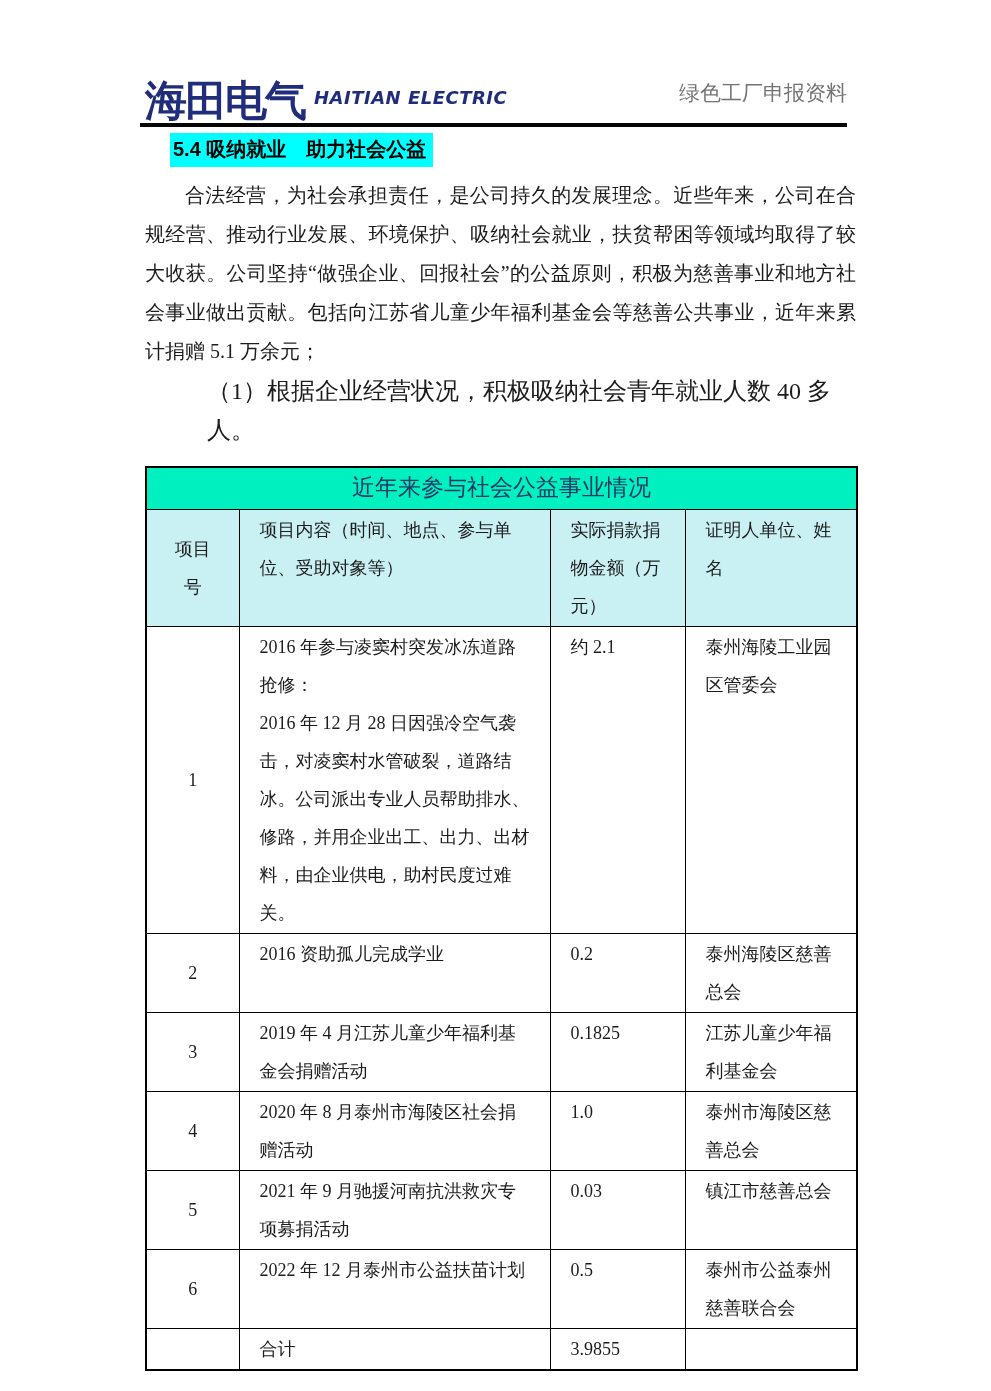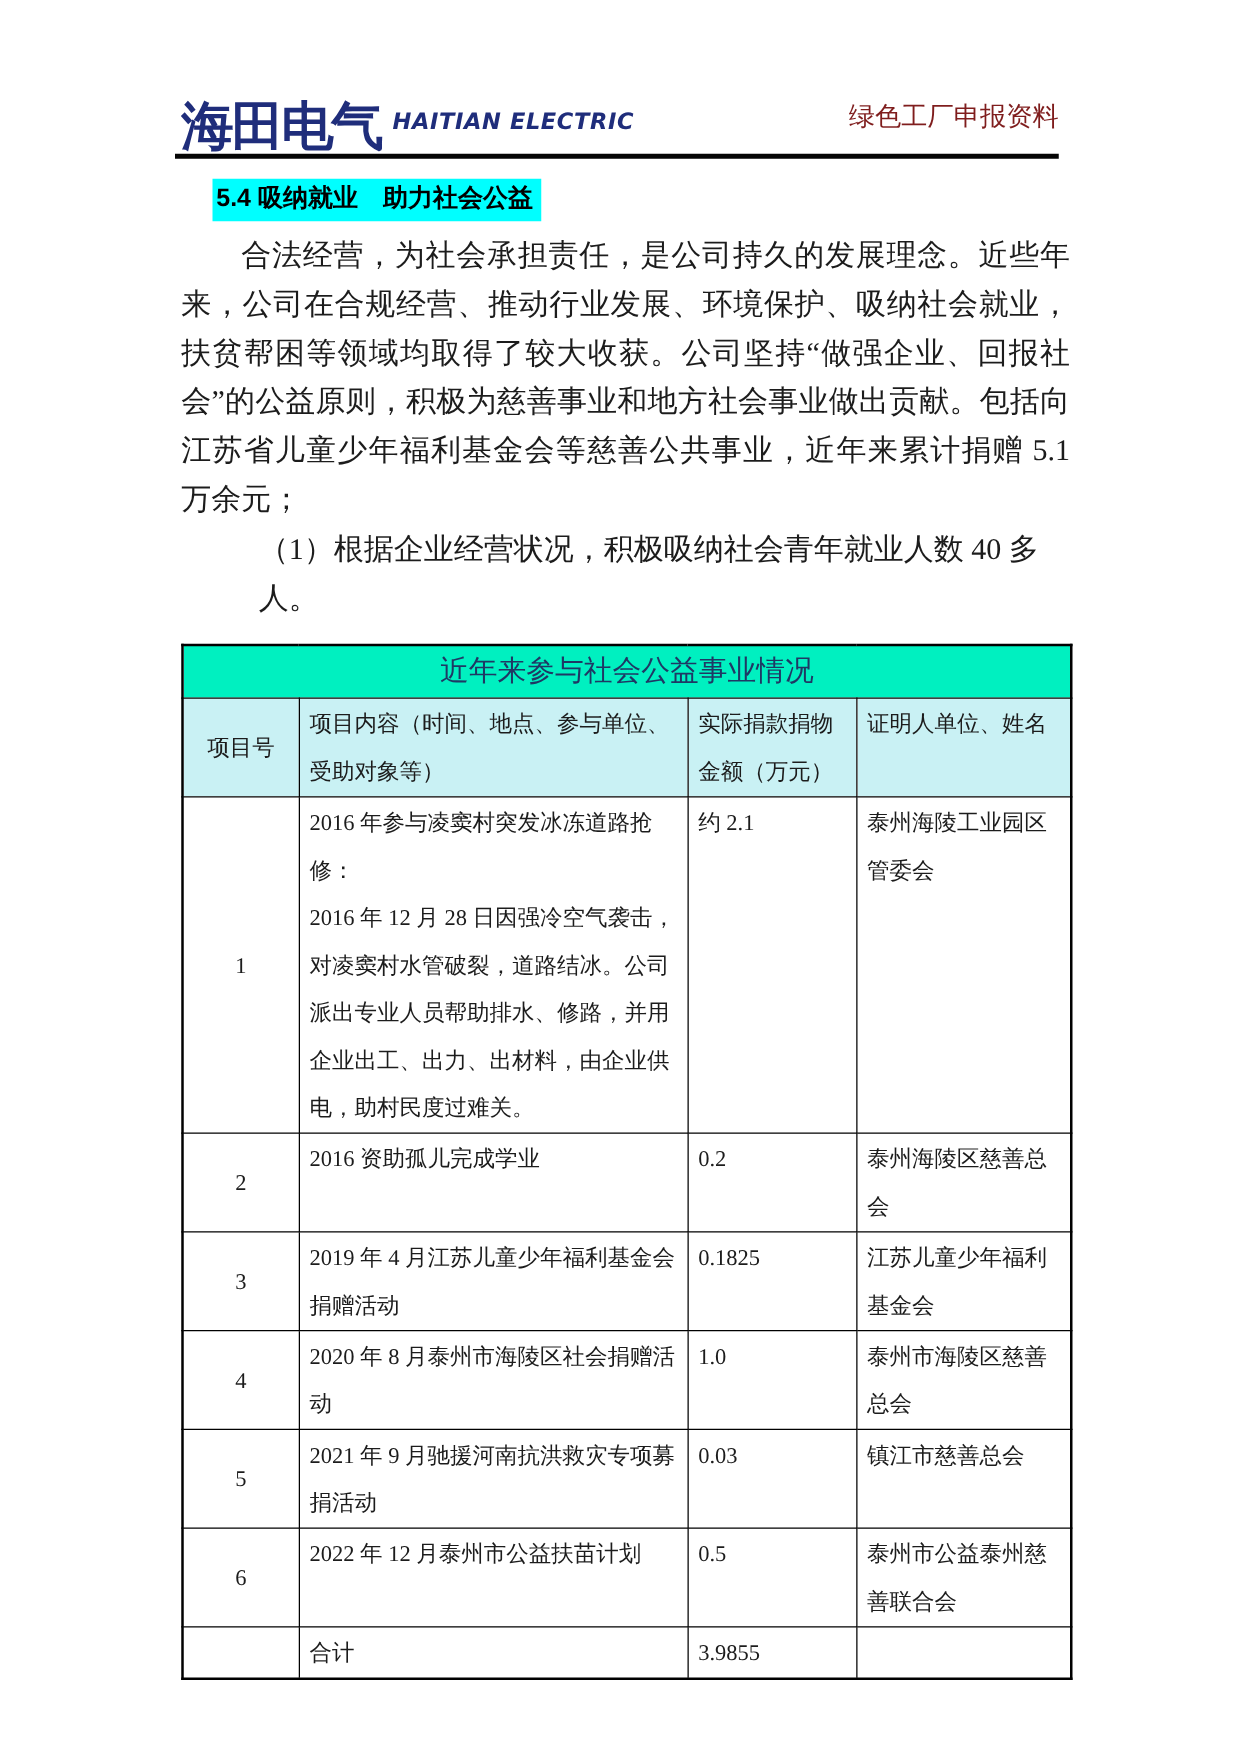--- a/index.html
+++ b/index.html
@@ -33,59 +33,59 @@
     color: var(--logo_navy); letter-spacing: -2px;
   }
   .logo-en {
     font-family: "DejaVu Sans", sans-serif;
     font-weight: bold; font-style: italic; font-size: 18px; line-height: 1;
     color: var(--logo_navy); margin-left: 9px; padding-bottom: 15px;
     letter-spacing: 0.5px;
   }
   .doc-label {
     font-family: "Liberation Sans", "DejaVu Sans", sans-serif;
-    font-size: 21px; color: #7f1d1d; padding-bottom: 15px;
+    font-size: 21px; color: #737373; padding-bottom: 15px;
   }
   .header-rule {
     position: absolute; left: 140px; top: 123px; width: 707px; height: 4px;
     background: #050505;
   }
 
   
-  .content { position: absolute; left: 145px; top: 138px; width: 711px; }
+  .content { position: absolute; left: 145px; top: 128px; width: 711px; }
 
   .section-heading {
     display: inline-block;
     margin: 5px 0 0 25px;
     background: var(--heading_highlight);
     font-family: "Liberation Sans", "DejaVu Sans", sans-serif;
     font-weight: bold; font-size: 20px; color: #000;
     padding: 5px 7px 6px 3px; line-height: 1.15;
   }
 
   .body-para {
     margin: 9px 0 0 0;
-    font-size: 24px; line-height: 39px;
+    font-size: 20px; line-height: 39px;
     text-align: justify; text-indent: 2em;
   }
   .list-item {
     margin: 1px 0 0 0; padding-left: 62px;
     font-size: 24px; line-height: 39px;
   }
 
   
   .welfare-table {
     border-collapse: collapse; table-layout: fixed;
     width: 711px; margin-top: 16px;
     border: 2px solid #000;
     font-size: 18px;
   }
   .welfare-table th, .welfare-table td {
     border: 1px solid #000;
-    padding: 1px 8px;
+    padding: 1px 20px;
     line-height: 38px;
     vertical-align: top;
     font-weight: normal;
     text-align: left;
     overflow: hidden;
   }
   .title-row th {
     background: var(--table_title_bg);
     color: var(--table_title_text);
     text-align: center;

